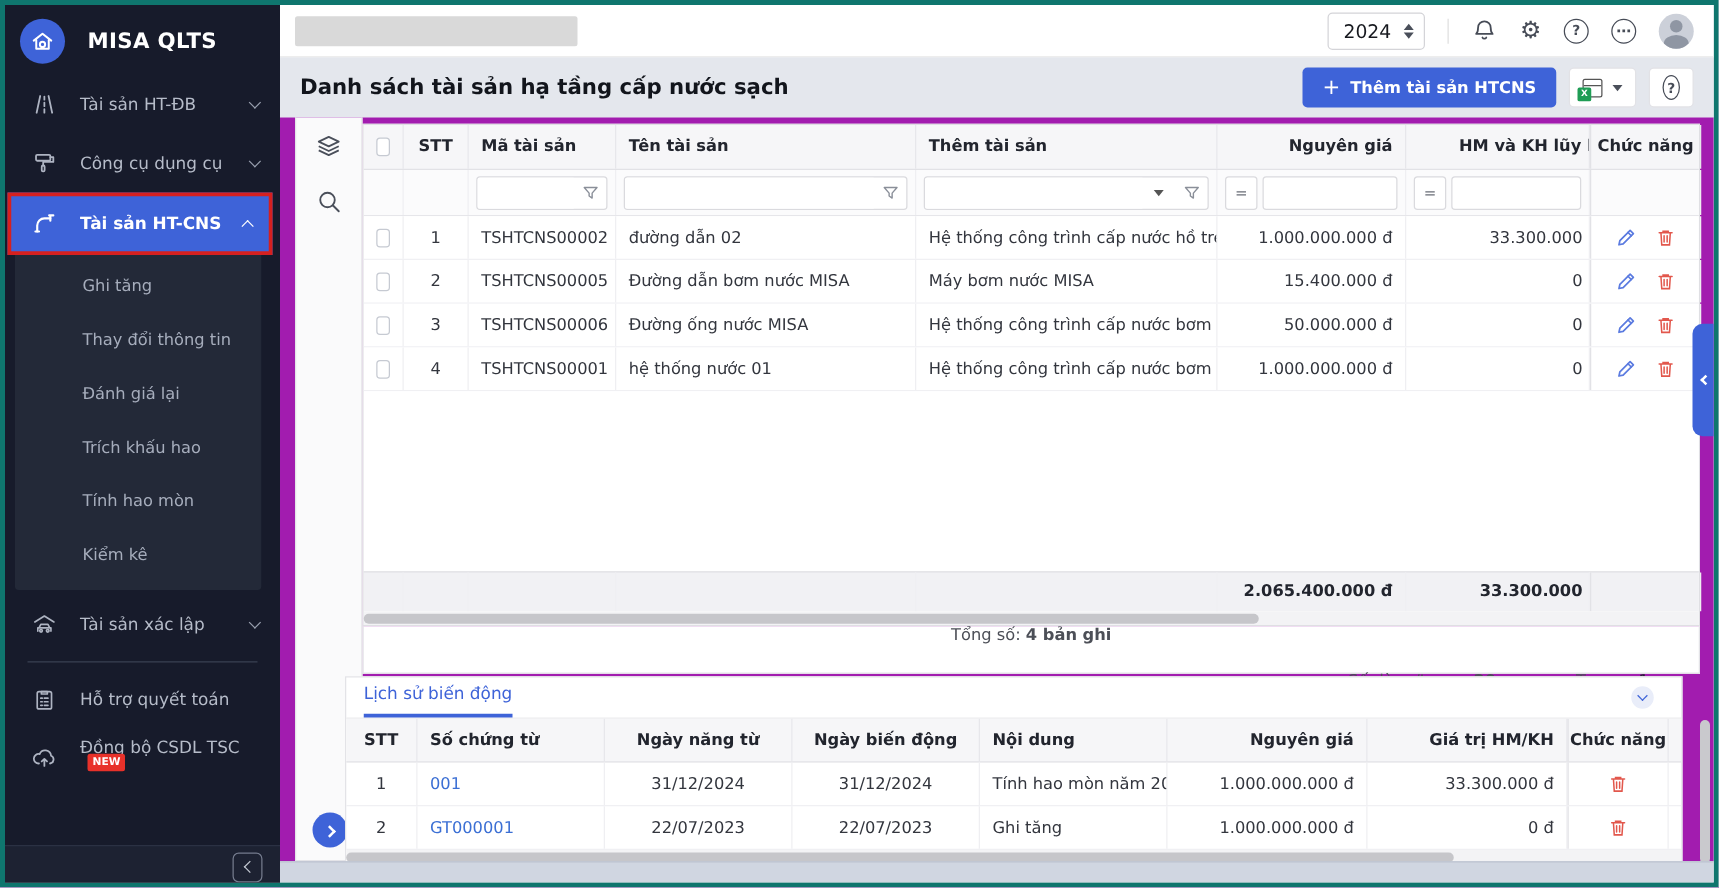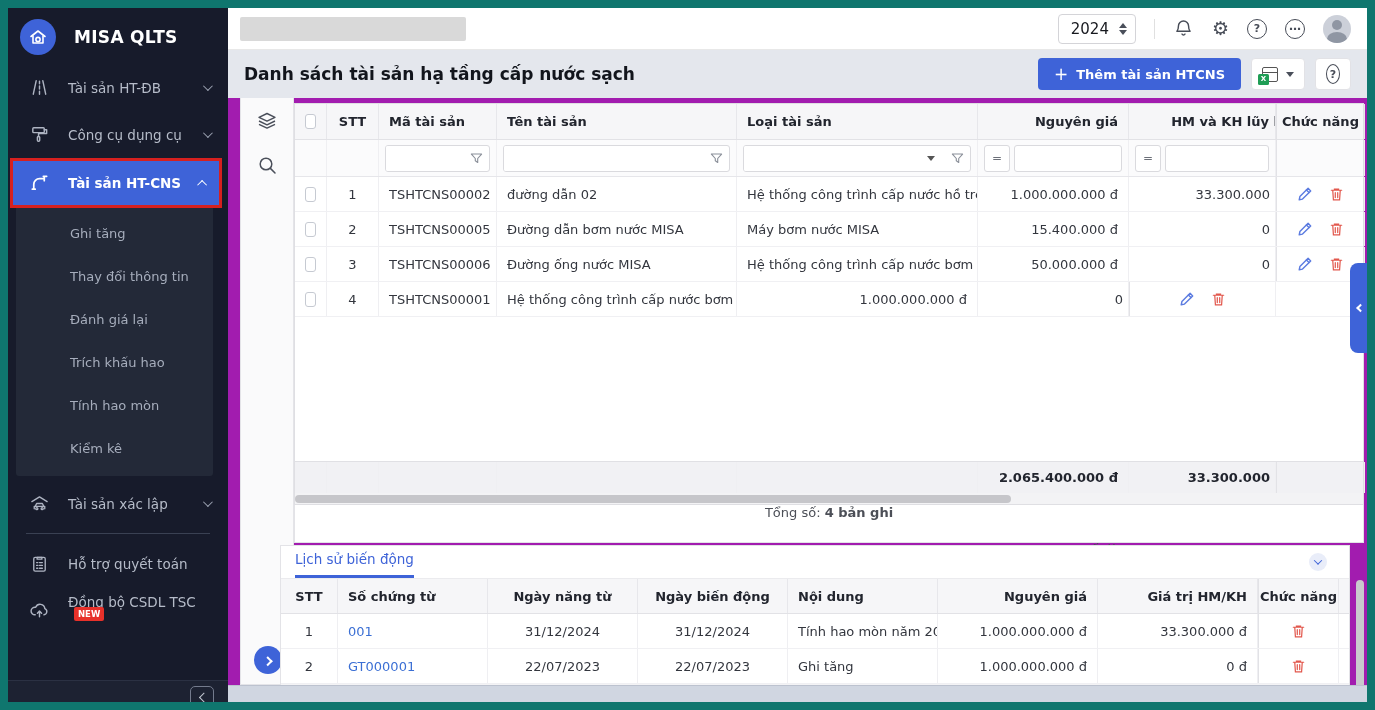--- a/index.html
+++ b/index.html
@@ -1,17 +1,17 @@
 <!DOCTYPE html>
 <html><head>
 <meta charset="utf-8">
 <style>
   * { margin:0; padding:0; box-sizing:border-box; }
   html,body { width:1375px; height:710px; font-family:"DejaVu Sans","Liberation Sans",sans-serif; }
-  .window { position:relative; width:1375px; height:710px; border:8px solid #0f766e; background:#edeff3; overflow:hidden; }
+  .window { position:relative; width:1375px; height:710px; border:4px solid #0f766e; background:#edeff3; overflow:hidden; }
 
   
   .sidebar { position:absolute; left:0; top:0; width:220px; height:706px; background:#171b2b; color:#b6bcc9; }
   .logo-row { display:flex; align-items:center; gap:18px; padding:12px 14px 10px 12px; height:56px; }
   .logo-circle { width:36px; height:36px; border-radius:50%; background:#3e63d8; display:flex; align-items:center; justify-content:center; flex:none; }
   .logo-text { color:#fff; font-weight:bold; font-size:17px; letter-spacing:.3px; }
   .nav-item { display:flex; align-items:center; gap:18px; height:47px; padding:0 18px 0 20px; font-size:13.5px; cursor:pointer; }
   .nav-item .nav-ico { width:22px; display:flex; justify-content:center; flex:none; }
   .nav-item .nav-label { flex:1; }
   .chev { width:7px; height:7px; border-right:1.7px solid #9aa1b0; border-bottom:1.7px solid #9aa1b0; display:inline-block; }
@@ -311,21 +311,21 @@
       </div>
 
       <div class="asset-panel">
         <div class="arow thead">
           <div class="cell ctr">
               <span class="checkbox"></span>
             </div>
           <div class="cell ctr">STT</div>
           <div class="cell">Mã tài sản</div>
           <div class="cell">Tên tài sản</div>
-          <div class="cell">Loại tài sản</div>
+          <div class="cell">Thêm tài sản</div>
           <div class="cell num">Nguyên giá</div>
           <div class="cell num">
               <span class="clip-hm">HM và KH lũy kế</span>
             </div>
           <div class="cell ctr pin">Chức năng</div>
         </div>
 
         <div class="arow filter-row">
           <div class="cell"></div>
           <div class="cell"></div>
@@ -455,20 +455,21 @@
                 </span>
               </div>
             </div>
 
             <div class="arow data-row">
               <div class="cell ctr">
                 <span class="checkbox"></span>
               </div>
               <div class="cell ctr">4</div>
               <div class="cell">TSHTCNS00001</div>
+              <div class="cell">hệ thống nước 01</div>
               <div class="cell">Hệ thống công trình cấp nước bơm dẫ...</div>
               <div class="cell num">1.000.000.000 đ</div>
               <div class="cell num">
                 <span class="clip-val">0</span>
               </div>
               <div class="cell ctr pin act-gap">
                 <span>
                   <svg width="16" height="16" viewBox="0 0 16 16" fill="none" stroke="#5b7be0" stroke-width="1.4" stroke-linecap="round" stroke-linejoin="round">
                     <path d="M11.1 2.3l2.6 2.6-8.2 8.2-3.3.7.7-3.3z"></path>
                     <path d="M9.4 4l2.6 2.6"></path>

